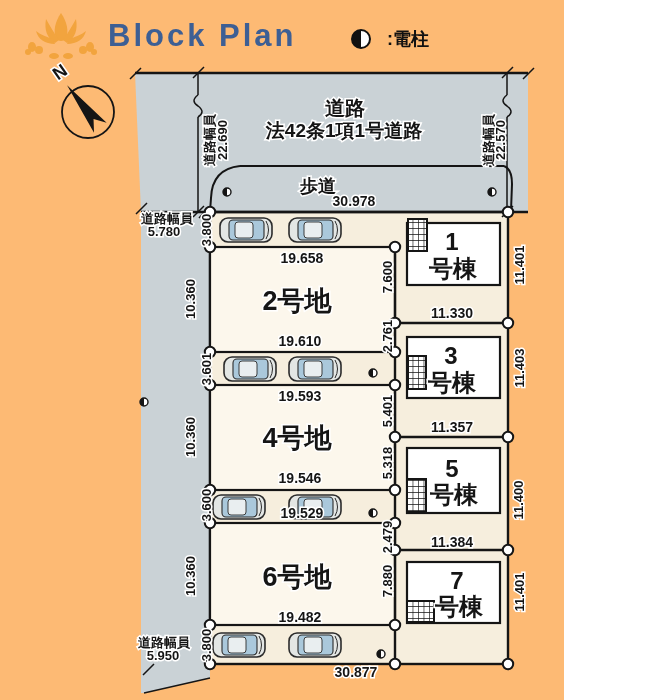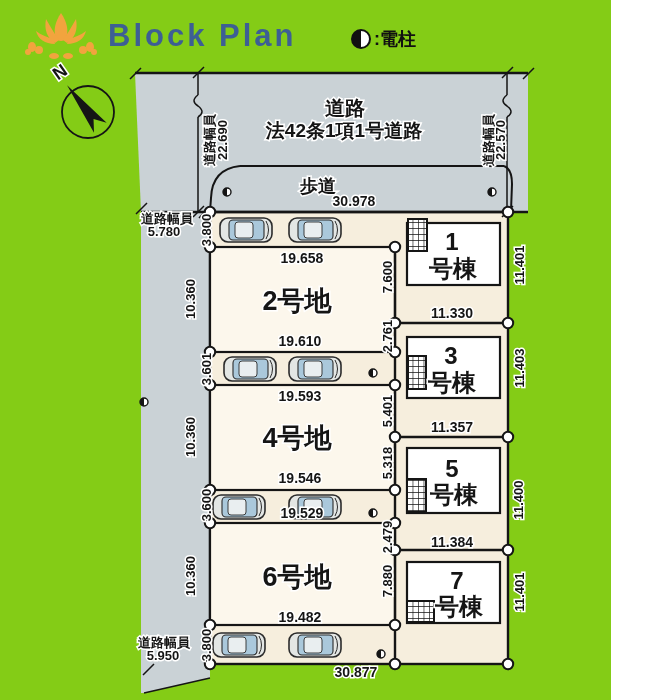--- a/index.html
+++ b/index.html
@@ -1,25 +1,25 @@
 <!DOCTYPE html>
 <html><head>
 <meta charset="utf-8">
 <style>
   html,body{margin:0;padding:0;}
   .stage{
-    position:relative;width:611px;height:700px;overflow:hidden;
-    background:#84cc16;font-family:"Liberation Sans",sans-serif;
+    position:relative;width:564px;height:700px;overflow:hidden;
+    background:#fdba74;font-family:"Liberation Sans",sans-serif;
   }
   .brand{position:absolute;left:24px;top:10px;display:flex;align-items:center;gap:10px;}
   .brand h1{
     margin:0;font-size:31px;font-weight:bold;letter-spacing:3px;
     color:#3d5f94;font-family:"Liberation Sans",sans-serif;
   }
-  .legend{position:absolute;left:351px;top:27px;display:flex;align-items:center;gap:3px;}
+  .legend{position:absolute;left:351px;top:27px;display:flex;align-items:center;gap:16px;}
   .half-circle{
     width:16px;height:16px;border-radius:50%;border:2px solid #111;
     background:linear-gradient(to right,#111 50%,#fff 50%);display:inline-block;
   }
   .legend .lab{font-size:18px;font-weight:bold;color:#111;}
   svg.plan{position:absolute;left:0;top:0;}
   
   text.t{
     fill:#151515;stroke:#ffffff;stroke-width:3px;paint-order:stroke;
     font-family:"Liberation Sans",sans-serif;font-weight:bold;

